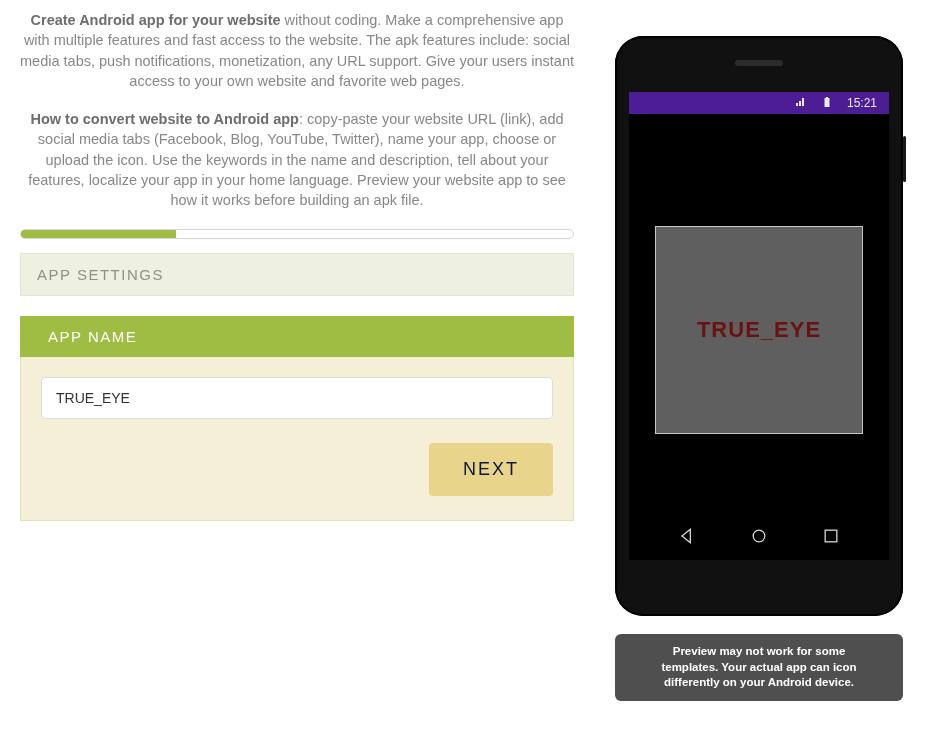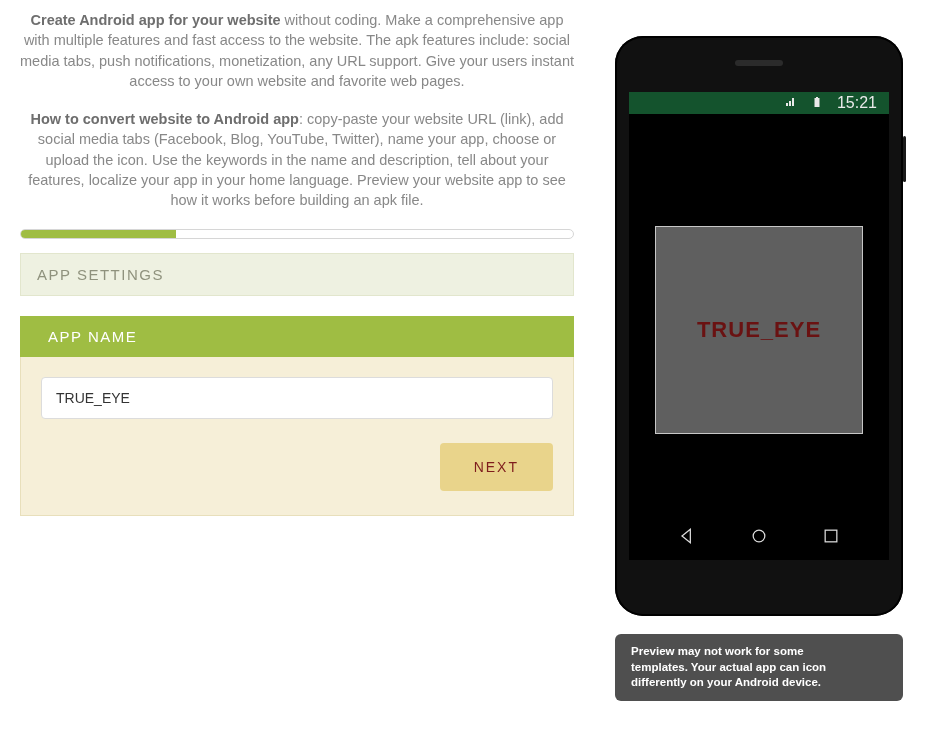--- a/index.html
+++ b/index.html
@@ -100,22 +100,22 @@
     color: #333;
     background: #fff;
     outline: none;
   }
   .next-btn {
     display: block;
     margin-left: auto;
     margin-top: 24px;
     background: #e9d48b;
     border: none;
-    color: #7f1d1d;
-    font-size: 14px;
+    color: #0f172a;
+    font-size: 18px;
     letter-spacing: 2px;
     padding: 16px 34px;
     border-radius: 4px;
     cursor: pointer;
     font-family: Arial, sans-serif;
   }
   
   .phone {
     width: 288px;
     height: 580px;
@@ -146,28 +146,28 @@
   .screen {
     width: 100%;
     height: 100%;
     background: #000;
     position: relative;
     display: flex;
     flex-direction: column;
   }
   .statusbar {
     height: 22px;
-    background: #14532d;
+    background: #4c1d95;
     display: flex;
     justify-content: flex-end;
     align-items: center;
     gap: 14px;
     padding-right: 12px;
     color: #eaeaea;
-    font-size: 16px;
+    font-size: 12px;
     font-family: Arial, sans-serif;
   }
   .statusbar svg { width: 12px; height: 12px; fill: #eaeaea; }
   .app-area {
     flex: 1;
     display: flex;
     align-items: center;
     justify-content: center;
   }
   .splash-tile {
@@ -195,20 +195,21 @@
     justify-content: space-around;
     padding: 0 22px;
   }
   .softkeys svg { width: 20px; height: 20px; stroke: #ddd; fill: none; stroke-width: 1.5; }
   .notice {
     margin-top: 18px;
     background: #4f4f4f;
     color: #fff;
     font-size: 11.5px;
     font-weight: bold;
+    text-align: center;
     line-height: 1.35;
     padding: 10px 16px;
     border-radius: 6px;
     width: 288px;
     font-family: Arial, sans-serif;
   }
 </style>
 </head>
 <body>
 

